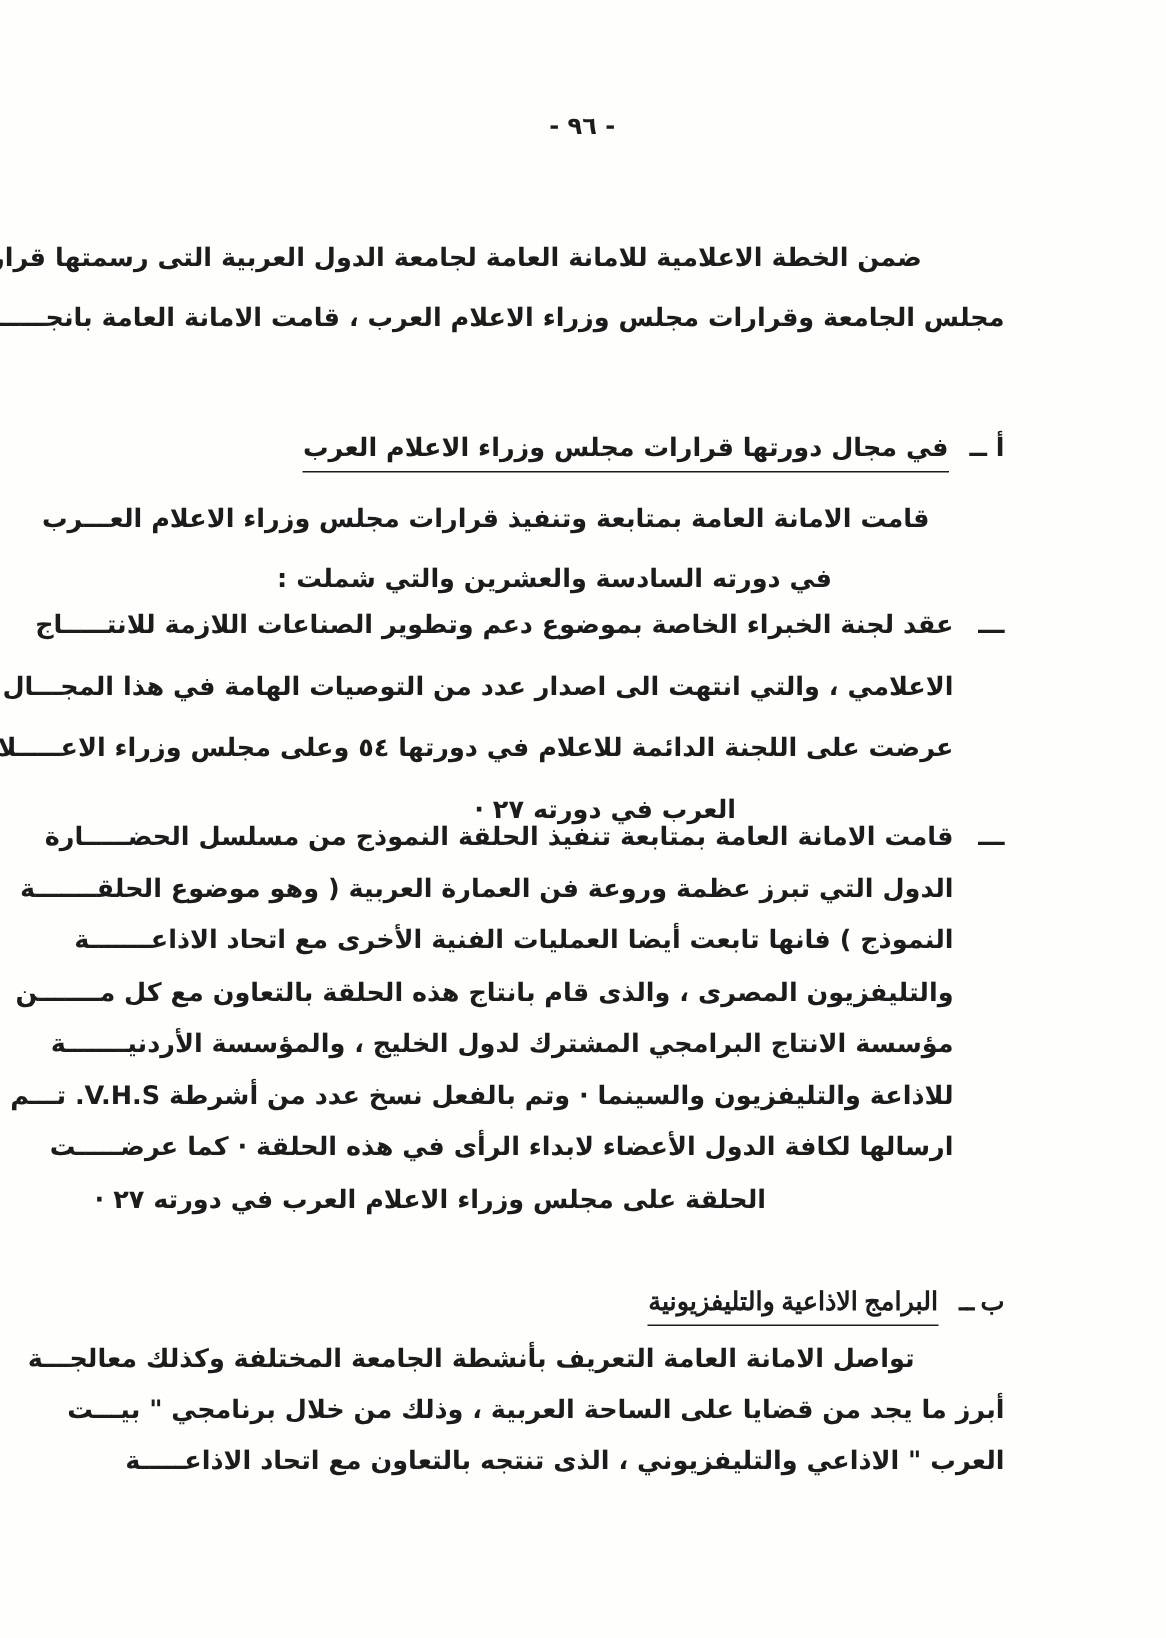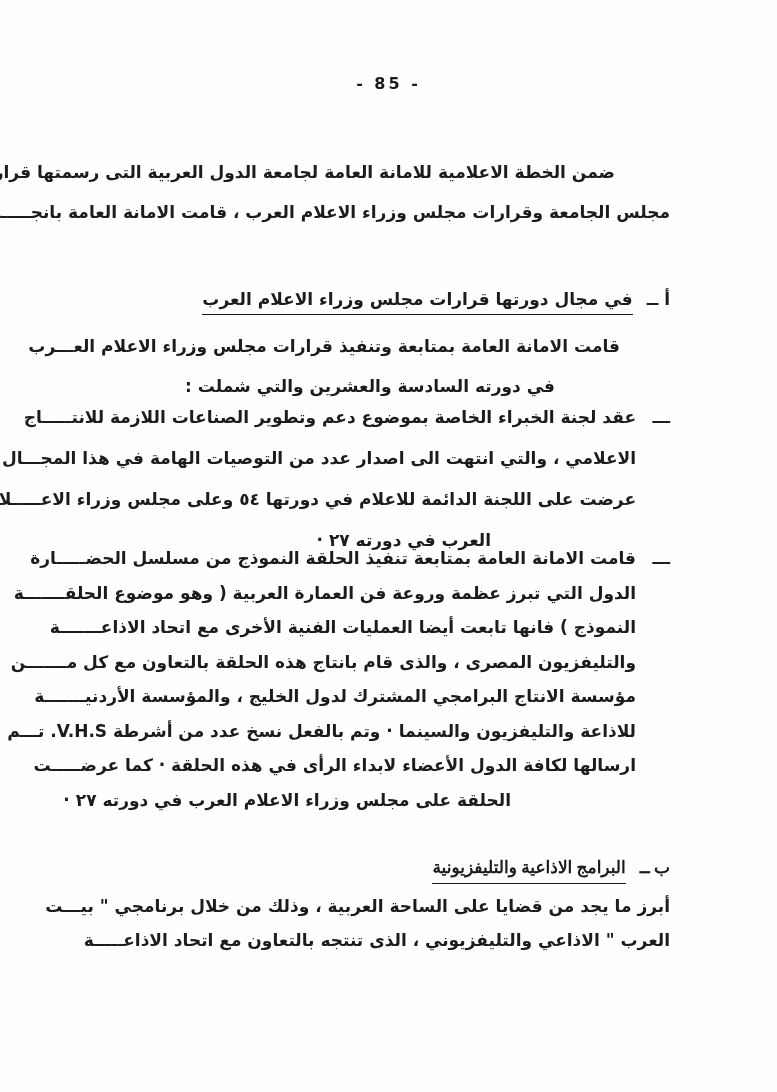--- a/index.html
+++ b/index.html
@@ -41,21 +41,21 @@
     flex:0 0 34px;width:34px;
     font-weight:700;
   }
   .bullet .btext{flex:1 1 auto;min-width:0;}
 </style>
 </head>
 <body>
 
 <div class="sheet">
 
-  <div class="page-number">- 85 -</div>
+  <div class="page-number">- ٩٦ -</div>
 
   <div class="block" style="top:152px;line-height:40px;">
       <div class="line" style="padding-right: 55px;">ضمن الخطة الاعلامية للامانة العامة لجامعة الدول العربية التى رسمتها قرارات</div>
       <div class="line">مجلس الجامعة وقرارات مجلس وزراء الاعلام العرب ، قامت الامانة العامة بانجـــــاز</div>
     </div>
 
   <div class="block heading" style="top:289px;">
     <span class="h-marker">أ ــ</span><span class="h-title">في مجال دورتها قرارات مجلس وزراء الاعلام العرب</span>
   </div>
 
@@ -86,17 +86,18 @@
         <div class="line">ارسالها لكافة الدول الأعضاء لابداء الرأى في هذه الحلقة · كما عرضـــــت</div>
         <div class="line short" style="padding-right: 125px;">الحلقة على مجلس وزراء الاعلام العرب في دورته ٢٧ ·</div>
       </div>
   </div>
 
   <div class="block heading" style="top:857px;font-family:Liberation Serif, serif;">
     <span class="h-marker">ب ــ</span><span class="h-title">البرامج الاذاعية والتليفزيونية</span>
   </div>
 
   <div class="block" style="top:889px;line-height:34px;">
+      <div class="line" style="padding-right: 60px;">تواصل الامانة العامة التعريف بأنشطة الجامعة المختلفة وكذلك معالجـــة</div>
       <div class="line">أبرز ما يجد من قضايا على الساحة العربية ، وذلك من خلال برنامجي " بيـــت</div>
       <div class="line">العرب " الاذاعي والتليفزيوني ، الذى تنتجه بالتعاون مع اتحاد الاذاعـــــة</div>
     </div>
 
 </div>
 
 </body></html>

